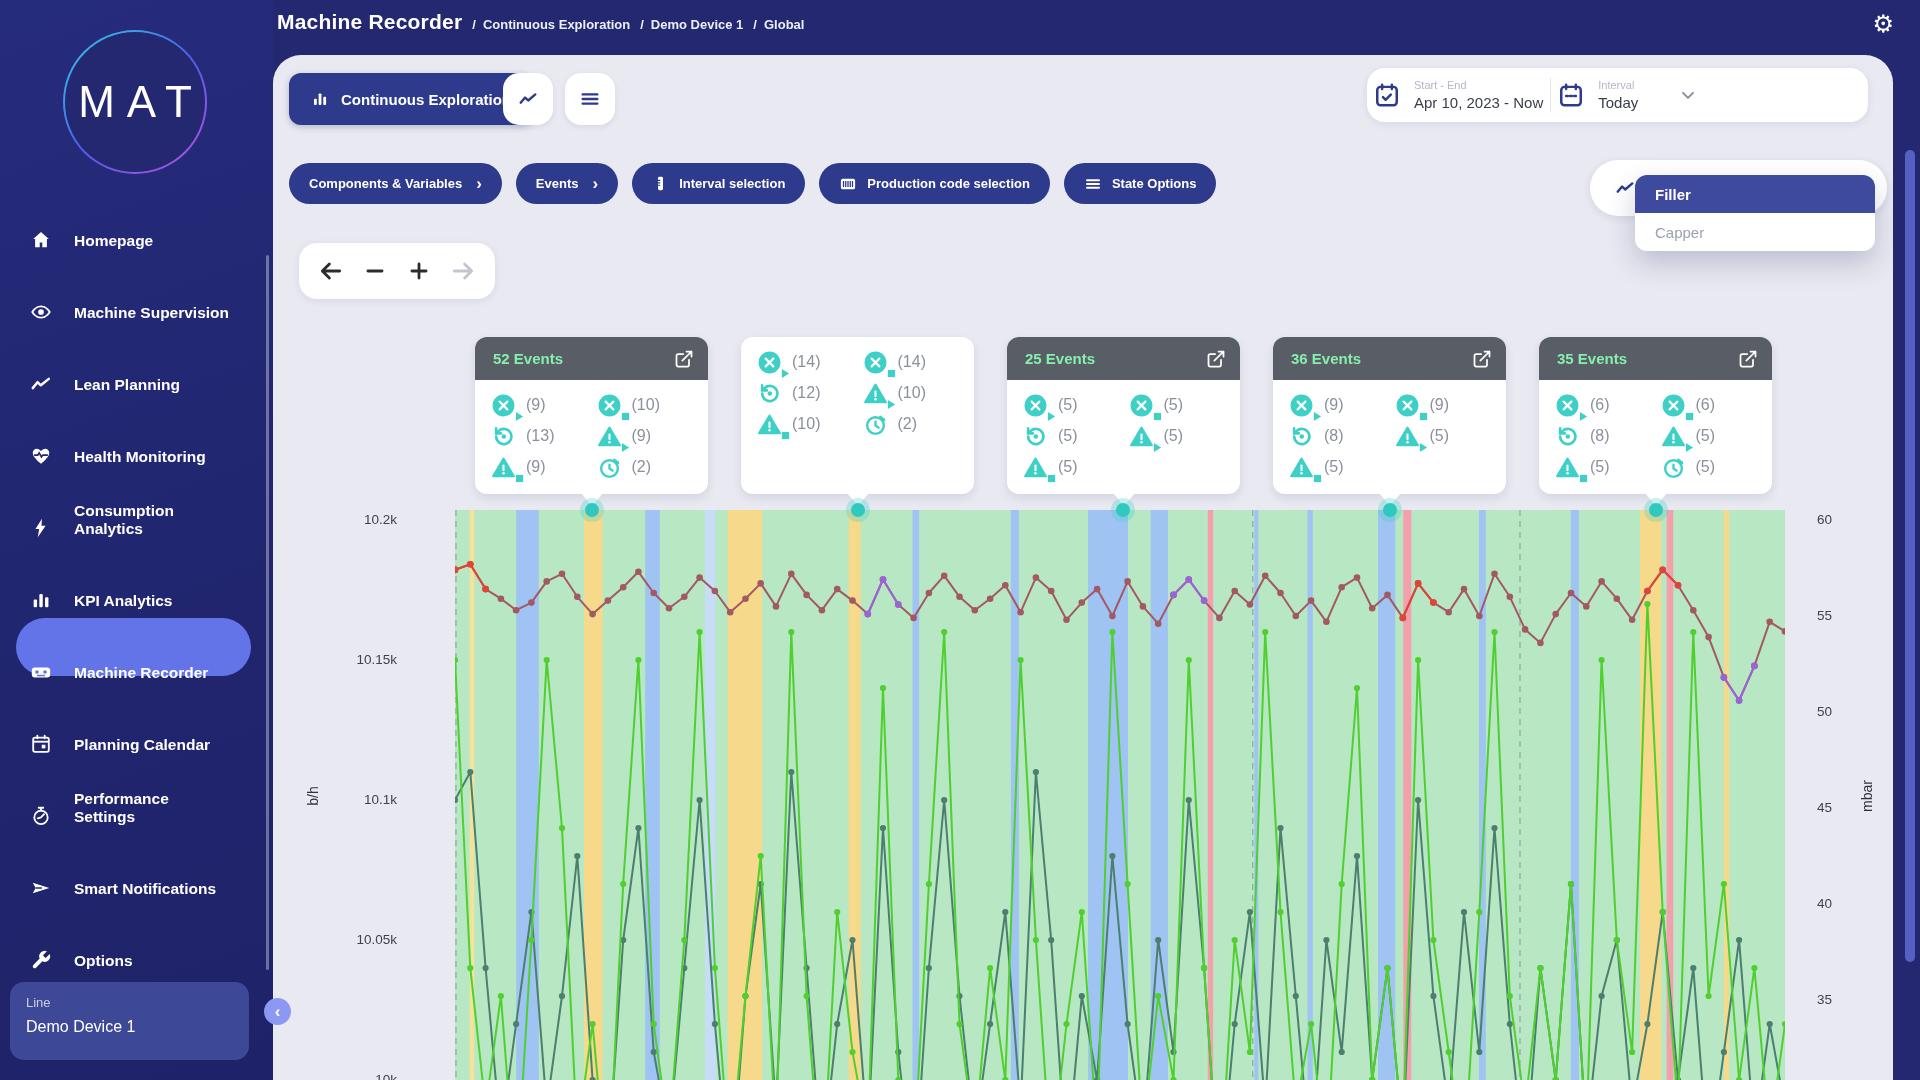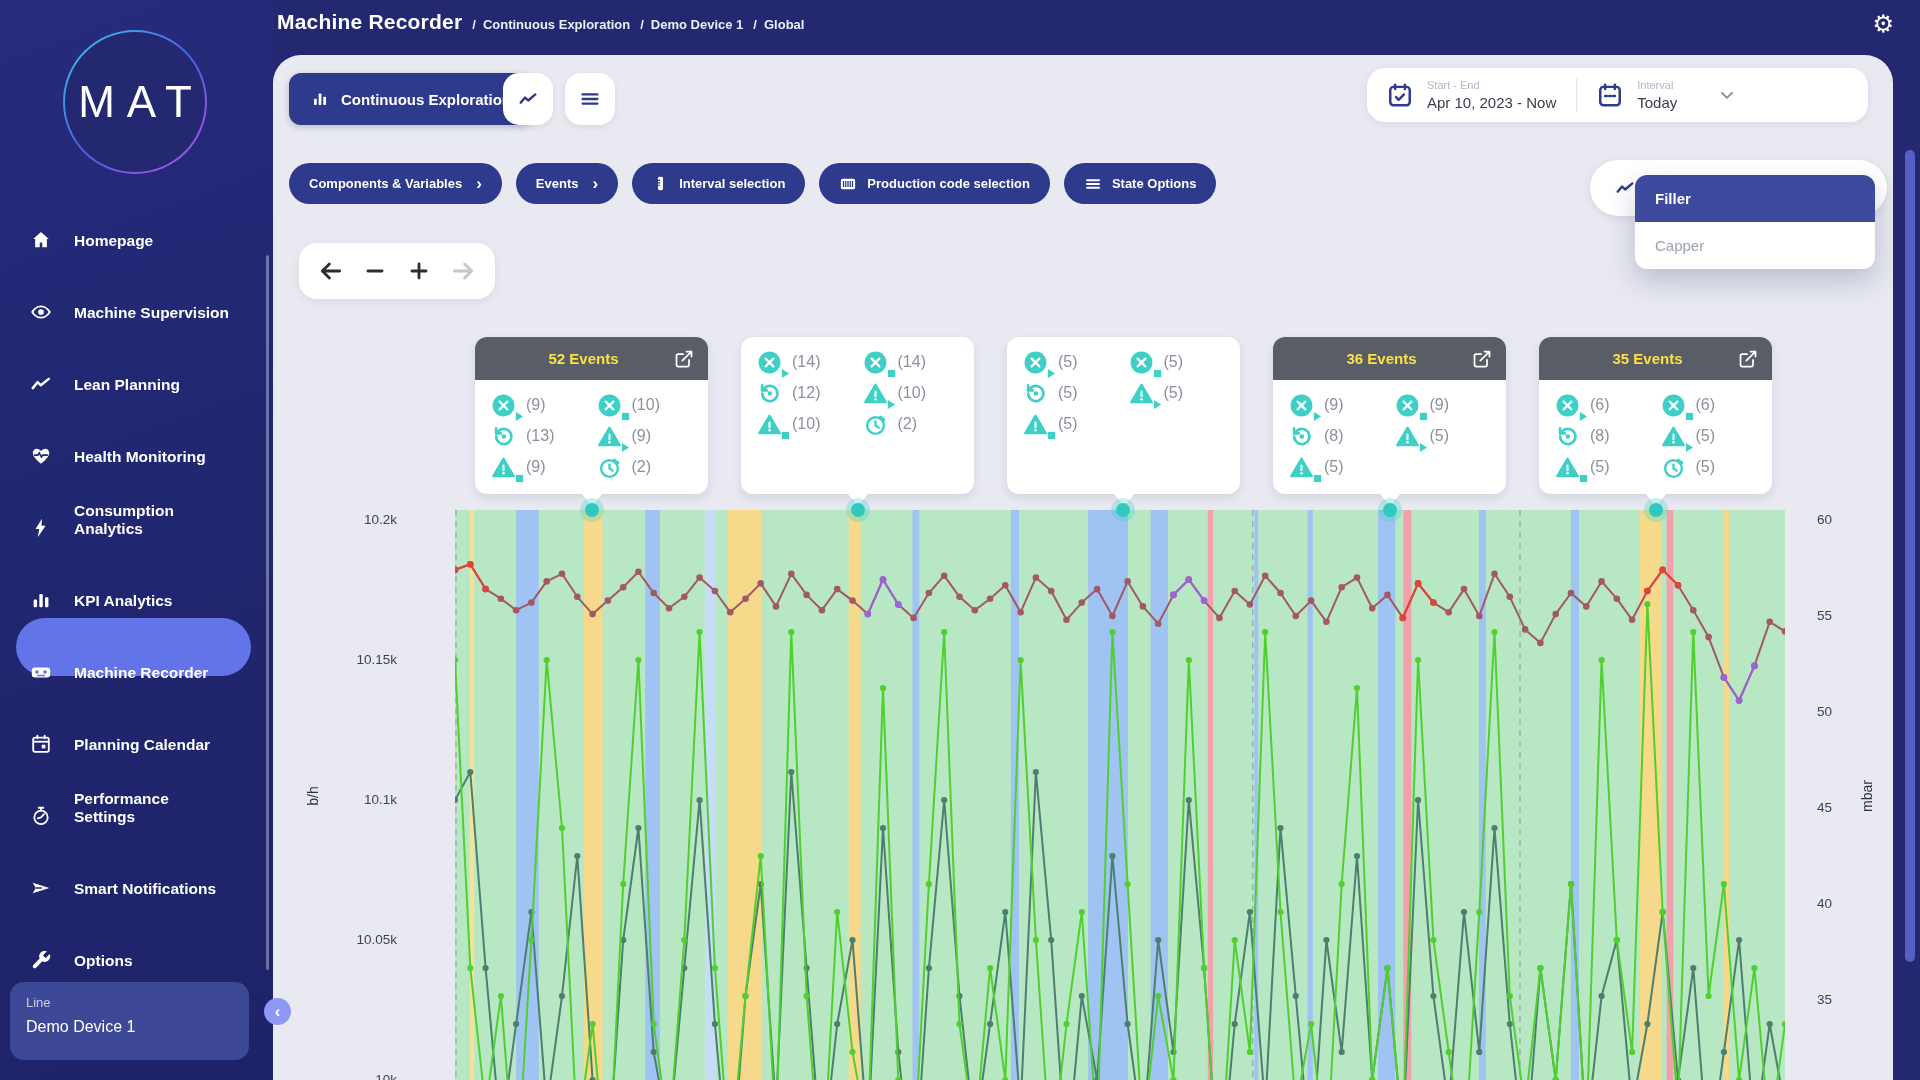--- a/index.html
+++ b/index.html
@@ -38,52 +38,52 @@
 
   
   .tab-primary{position:absolute;left:16px;top:18px;height:52px;background:#2e3a8c;border-radius:12px;display:flex;align-items:center;
         padding:0 22px;gap:12px;color:#fff;font-size:15px;font-weight:bold;cursor:pointer;box-shadow:0 2px 6px rgba(30,35,90,.25);}
   .sq-btn{position:absolute;top:18px;width:50px;height:52px;background:#fff;border-radius:16px;display:flex;align-items:center;
         justify-content:center;cursor:pointer;box-shadow:0 2px 6px rgba(30,35,90,.08);}
   .sq-btn.b1{left:230px;} .sq-btn.b2{left:292px;}
 
   .date-card{position:absolute;left:1094px;top:13px;width:501px;height:54px;background:#fff;border-radius:18px;display:flex;align-items:center;
         box-shadow:0 2px 8px rgba(30,35,90,.08);}
-  .date-sec{display:flex;align-items:center;gap:14px;padding:0 20px;cursor:pointer;}
+  .date-sec{display:flex;align-items:center;gap:14px;padding:0 7px;cursor:pointer;}
   .date-sec .dtext .dl{font-size:11px;color:#b3b7c6;margin-bottom:3px;}
   .date-sec .dtext .dv{font-size:15px;color:#3a3e49;}
   .date-div{width:1px;height:34px;background:#e4e6ef;}
   .chev{margin-left:26px;}
 
   
   .filters{position:absolute;left:16px;top:108px;display:flex;gap:14px;}
   .fpill{height:41px;background:#2e3a8c;border-radius:21px;display:flex;align-items:center;padding:0 20px;gap:10px;color:#fff;
         font-size:13px;font-weight:bold;cursor:pointer;white-space:nowrap;}
   .fpill .chv{font-size:17px;font-weight:bold;margin-left:4px;line-height:1;}
 
   
   .mselect{position:absolute;left:1317px;top:105px;width:297px;height:56px;background:#fff;border-radius:28px;display:flex;align-items:center;
         padding:0 24px;gap:16px;box-shadow:0 2px 8px rgba(30,35,90,.10);cursor:pointer;}
   .mselect .mlabel{font-size:13px;font-weight:bold;color:#c3c7d3;}
   .dropdown{position:absolute;left:1362px;top:120px;width:240px;border-radius:12px;background:#fff;box-shadow:0 12px 28px rgba(30,35,90,.22);
         overflow:hidden;z-index:20;}
-  .opt{height:47px;display:flex;align-items:center;padding:0 20px;font-size:15px;cursor:pointer;}
+  .opt{height:38px;display:flex;align-items:center;padding:0 20px;font-size:15px;cursor:pointer;}
   .opt.sel{background:#3e4a9e;color:#fff;font-weight:bold;}
   .opt.unsel{color:#9aa2af;}
 
   
   .nav-card{position:absolute;left:26px;top:188px;width:196px;height:56px;background:#fff;border-radius:18px;display:flex;align-items:center;
         justify-content:space-around;box-shadow:0 2px 8px rgba(30,35,90,.08);padding:0 10px;}
   .nav-card .tool{width:26px;height:26px;cursor:pointer;}
 
   
   .badges{position:absolute;left:202px;top:282px;display:flex;gap:33px;}
   .badge{position:relative;width:233px;border-radius:12px;background:#fff;box-shadow:0 4px 10px rgba(30,35,90,.10);}
   .badge-head{height:43px;background:#585d66;border-radius:12px 12px 0 0;display:flex;align-items:center;padding:0 14px 0 18px;}
-  .badge-head .btitle{color:#fde047;font-size:15px;font-weight:bold;flex:1;text-align:center;}
+  .badge-head .btitle{color:#86efac;font-size:15px;font-weight:bold;flex:1;}
   .badge-head .blink{width:20px;height:20px;cursor:pointer;}
   .badge-body{display:flex;padding:12px 6px 14px 16px;min-height:88px;}
   .badge-col{width:106px;display:flex;flex-direction:column;gap:5px;}
   .badge-row{display:flex;align-items:center;gap:10px;height:26px;}
   .bicon{position:relative;width:25px;height:25px;flex:0 0 25px;}
   .bicon svg{width:25px;height:25px;display:block;}
   .bicon .sub{position:absolute;right:-8px;bottom:-3px;width:9px;height:9px;}
   .bicon .sub svg{width:9px;height:9px;display:block;}
   .bcount{font-size:16px;color:#8b909b;}
   .badge::after{content:"";position:absolute;left:50%;bottom:-12px;transform:translateX(-50%);
@@ -491,20 +491,26 @@
                     <path d="M16.6 4.6a9.5 9.5 0 0 1 3.2 2.9" stroke="#3ed0c6" stroke-width="2.3" stroke-linecap="round"></path>
                     <path d="M21.5 9.2l-.6-3.4-3 1.7z" fill="#3ed0c6"></path>
                   </svg>
                 </span>
                 <span class="bcount">(2)</span>
               </div>
             </div>
           </div>
       </div>
       <div class="badge">
+        <div class="badge-head">
+            <span class="btitle">25 Events</span>
+          <svg class="blink" viewBox="0 0 24 24">
+              <path d="M15 3h6v6M10 14 21 3M18 13v6a2 2 0 0 1-2 2H5a2 2 0 0 1-2-2V8a2 2 0 0 1 2-2h6" fill="none" stroke="#fff" stroke-width="2.1" stroke-linecap="round" stroke-linejoin="round"></path>
+            </svg>
+          </div>
         <div class="badge-body">
             <div class="badge-col">
               <div class="badge-row">
                 <span class="bicon">
                   <svg viewBox="0 0 24 24">
                     <circle cx="12" cy="12" r="10.5" fill="#3ed0c6"></circle>
                     <path d="M8.3 8.3 15.7 15.7M15.7 8.3 8.3 15.7" stroke="#fff" stroke-width="2.1" stroke-linecap="round"></path>
                   </svg>
                   <span class="sub">
                     <svg viewBox="0 0 10 10">

